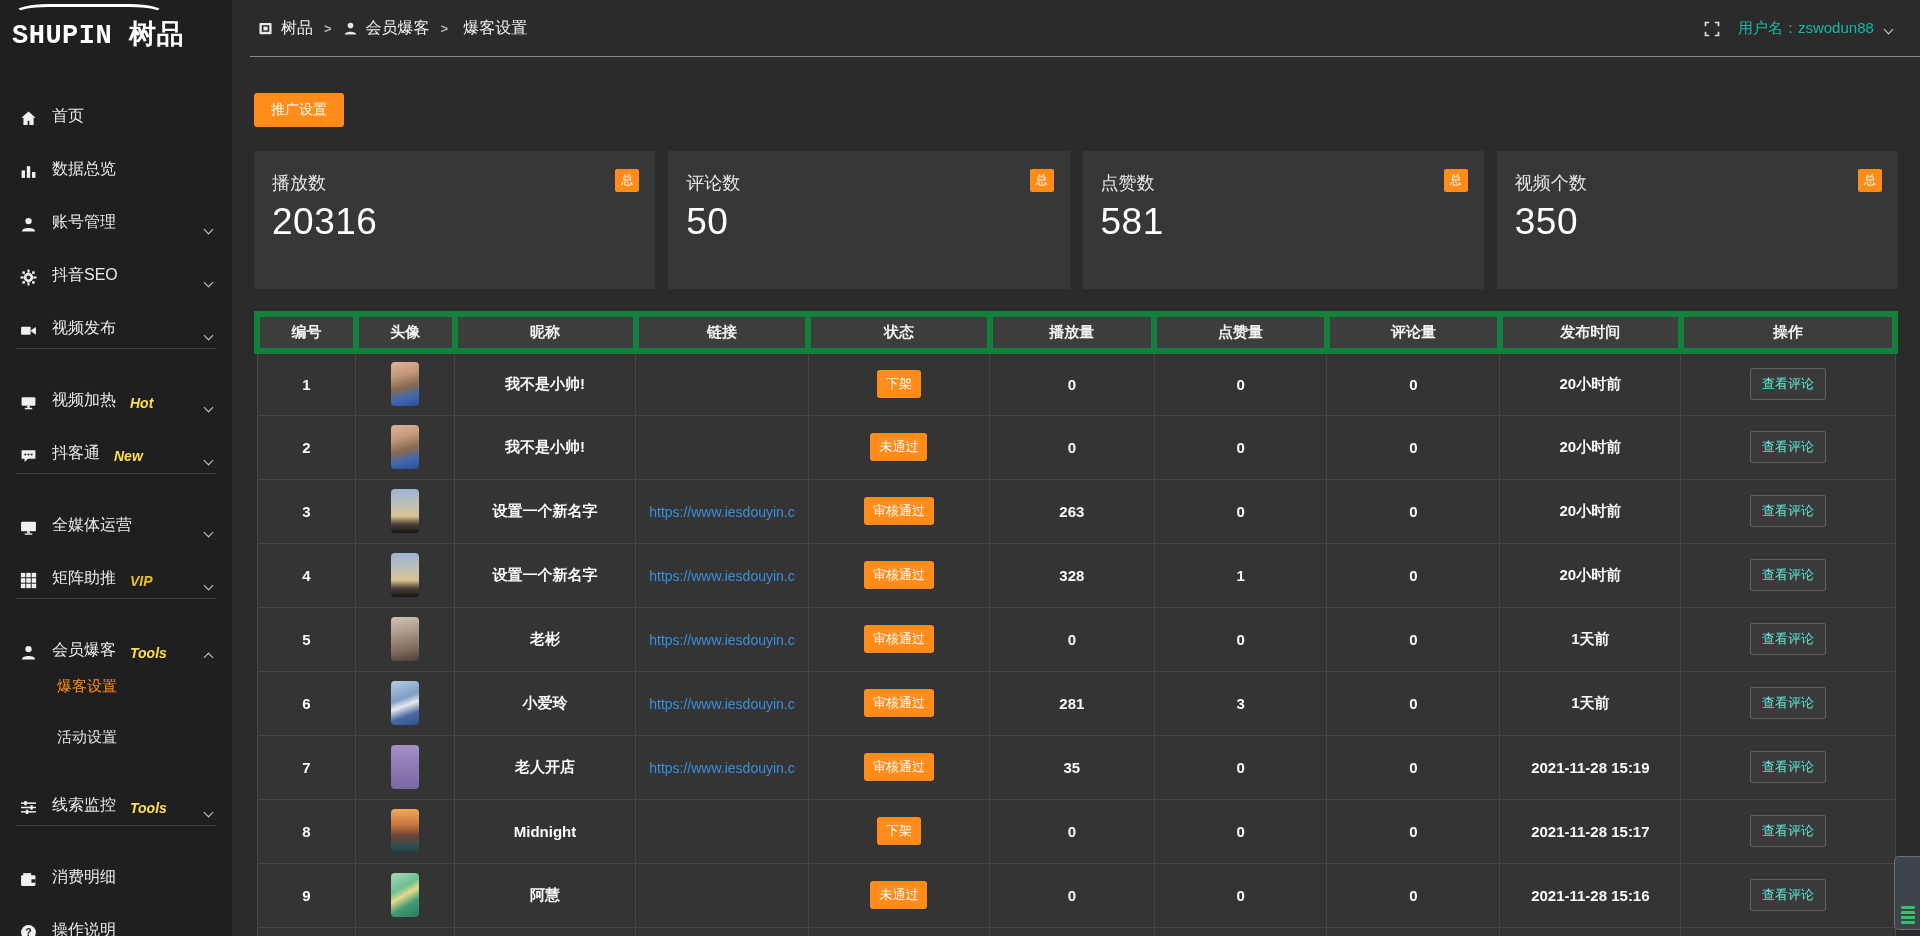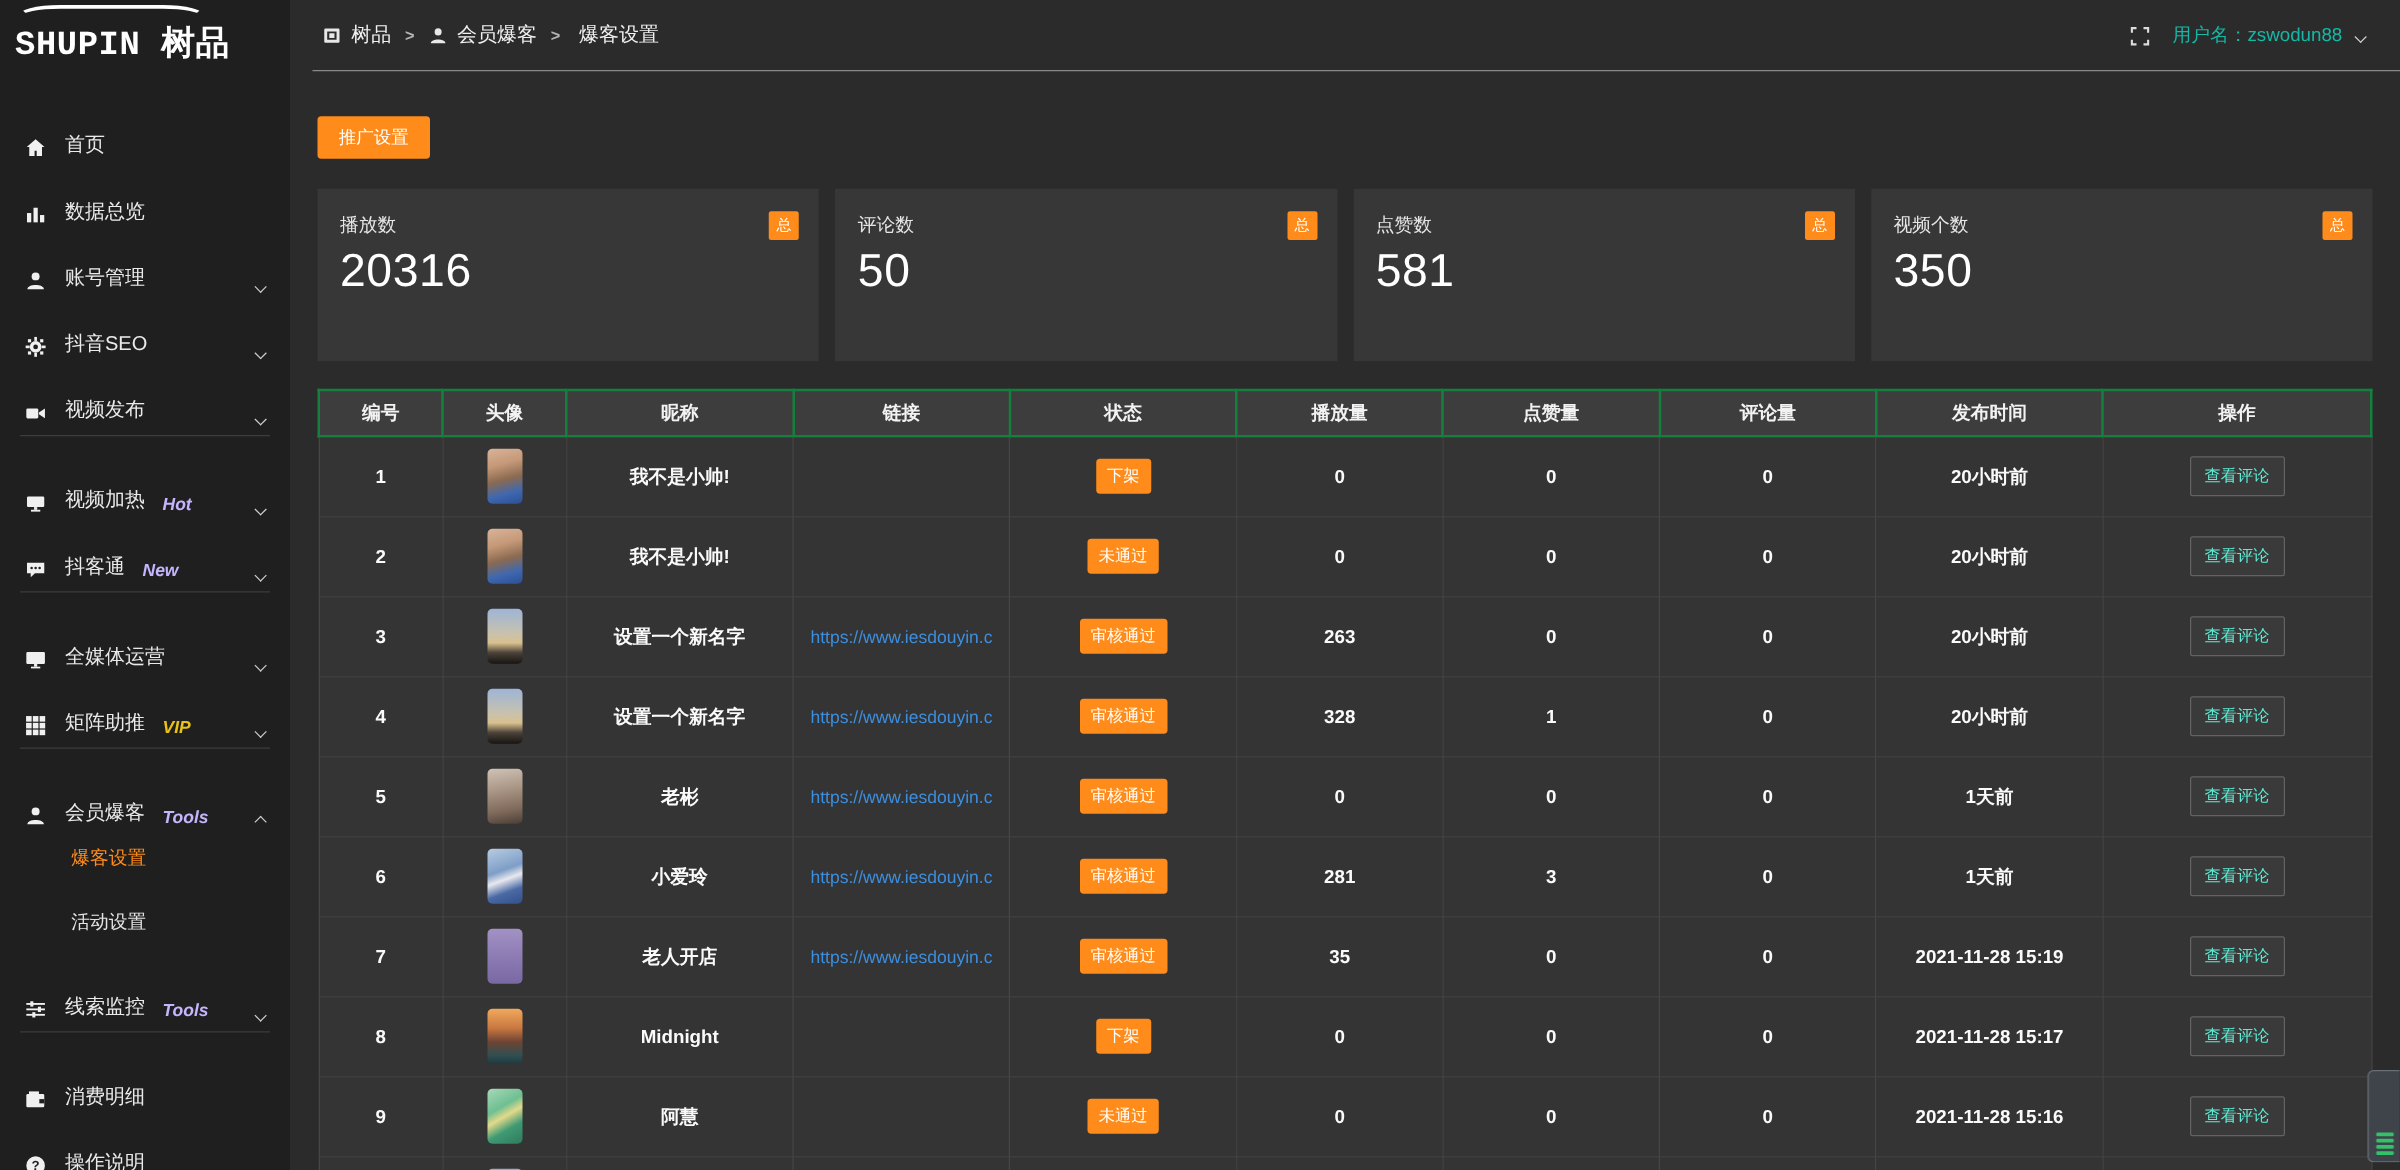--- a/index.html
+++ b/index.html
@@ -12,21 +12,21 @@
   .logo-arc { position:absolute; left:14px; top:4px; width:150px; height:18px;
     border:3px solid transparent; border-top-color:#ffffff; border-radius:50%/110%; }
   .logo-text { position:absolute; left:12px; top:16px; font-size:27px; font-weight:bold;
     letter-spacing:.5px; color:#fff; white-space:nowrap;font-family:Liberation Mono, monospace; }
   .menu { padding-top:16px; }
   .sb-item { display:flex; align-items:flex-end; height:53px; padding:0 20px; font-size:16px;
     color:#eaeaea; cursor:pointer; }
   .sb-icon { width:17px; height:17px; margin-right:15px; display:inline-flex; flex:none; }
   .sb-icon svg { width:17px; height:17px; fill:#f0f0f0; }
   .sb-badge { margin-left:14px; font-size:14px; font-style:italic; font-weight:bold; }
-  .sb-badge.red { color:#c4b5fd; }
+  .sb-badge.red { color:#fde047; }
   .sb-badge.yellow { color:#e9c216; }
   .chev { width:7px; height:7px; border-right:1.6px solid #cfcfcf; border-bottom:1.6px solid #cfcfcf;
     display:inline-block; flex:none; }
   .sb-item .chev, .user .chev { margin-left:auto; }
   .chev.down { transform:rotate(45deg); margin-top:-3px; }
   .chev.up { transform:rotate(-135deg); margin-top:4px; }
   .user .chev.down { margin-left:7px; }
   .sb-sub { height:51px; display:flex; align-items:center; padding-left:57px; font-size:15px;
     color:#e3e3e3; cursor:pointer; }
   .sb-sub.active { color:#ff8c1a; }
@@ -43,28 +43,28 @@
   .crumb .cur { margin-left:4px; }
   .user { margin-left:auto; display:flex; align-items:center; gap:18px; font-size:15px; color:#14b8a6; }
   .fs-icon { width:16px; height:16px; display:inline-flex; cursor:pointer; }
 
   
   .content { margin-left:232px; padding:93px 22px 0 22px; height:684px; }
   .promo-btn { display:inline-block; background:#ff8c1a; color:#fff; border:none; border-radius:3px;
     font-size:14px; padding:8px 17px; cursor:pointer; font-family:inherit; }
   .cards { display:grid; grid-template-columns:repeat(4,1fr); gap:13px; margin-top:24px; }
   .card { position:relative; background:#373737; height:138px; padding:20px 18px; }
-  .card-label { font-size:15px; color:#e6e6e6; }
+  .card-label { font-size:18px; color:#e6e6e6; }
   .card-value { font-size:37px; color:#fff; margin-top:6px; letter-spacing:.5px; }
   .card-badge { position:absolute; top:18px; right:16px; background:#ff8c1a; color:#fff;
     font-size:12px; padding:3px 6px; border-radius:2px; }
 
   table { width:100%; border-collapse:collapse; margin-top:22px; table-layout:fixed; }
   th { background:#3d3d3d; height:37px; font-size:15px; font-weight:bold; color:#f2f2f2;
-    border:2px solid #15803d; }
+    border:6px solid #15803d; }
   td { background:#343434; height:64px; border:1px solid #464646; text-align:center;
     font-size:15px; font-weight:bold; color:#fafafa; overflow:hidden; white-space:nowrap; }
   .avatar { width:28px; height:44px; border-radius:4px; margin:0 auto; }
   .av-boy-photo { background:linear-gradient(165deg,#d8b49a 0%,#c59878 30%,#8a6a50 55%,#3f68b0 78%,#2c4f94 100%); }
   .av-sunset-sky-photo { background:linear-gradient(180deg,#9eb4d6 0%,#c8c2ae 45%,#d9c08e 62%,#4a4238 80%,#171412 100%); }
   .av-man-photo { background:linear-gradient(170deg,#cfc3b6 0%,#a89483 40%,#7d685a 75%,#4a3e35 100%); }
   .av-sport-photo { background:linear-gradient(160deg,#b8cce2 0%,#7e9ec7 40%,#e8e8ee 55%,#4a6aa5 75%,#32508a 100%); }
   .av-purple-cartoon { background:linear-gradient(180deg,#a292c4 0%,#8d7bb4 50%,#7a68a3 100%); }
   .av-sea-sunset-photo { background:linear-gradient(180deg,#f0a95c 0%,#c97840 35%,#6e4434 60%,#2f4f52 85%,#1f3a3e 100%); }
   .av-green-art-photo { background:linear-gradient(150deg,#a8d8b8 0%,#6fbf92 35%,#e3d98a 50%,#3f9a74 70%,#2f7a5c 100%); }

